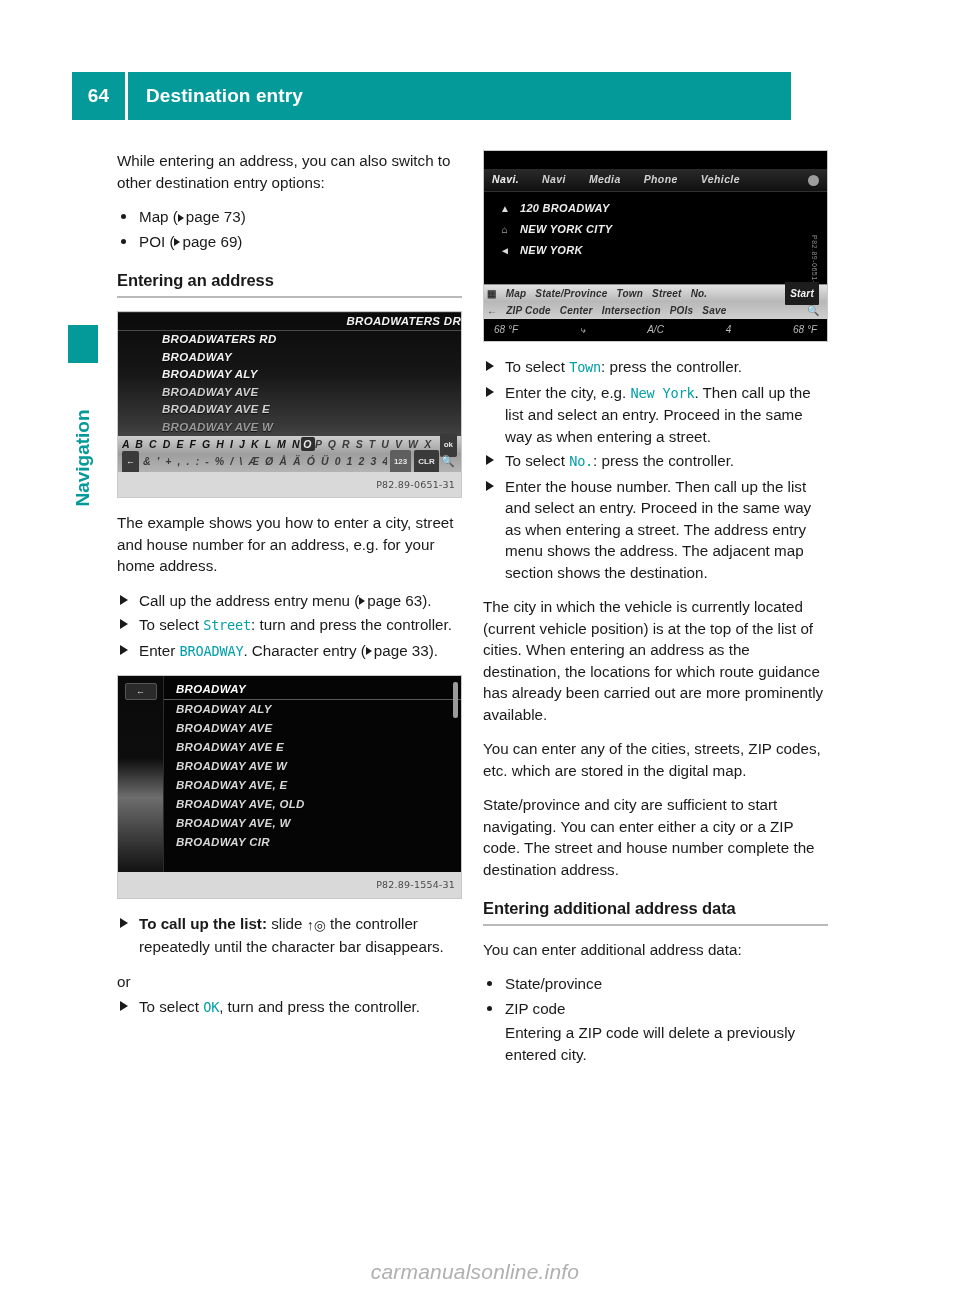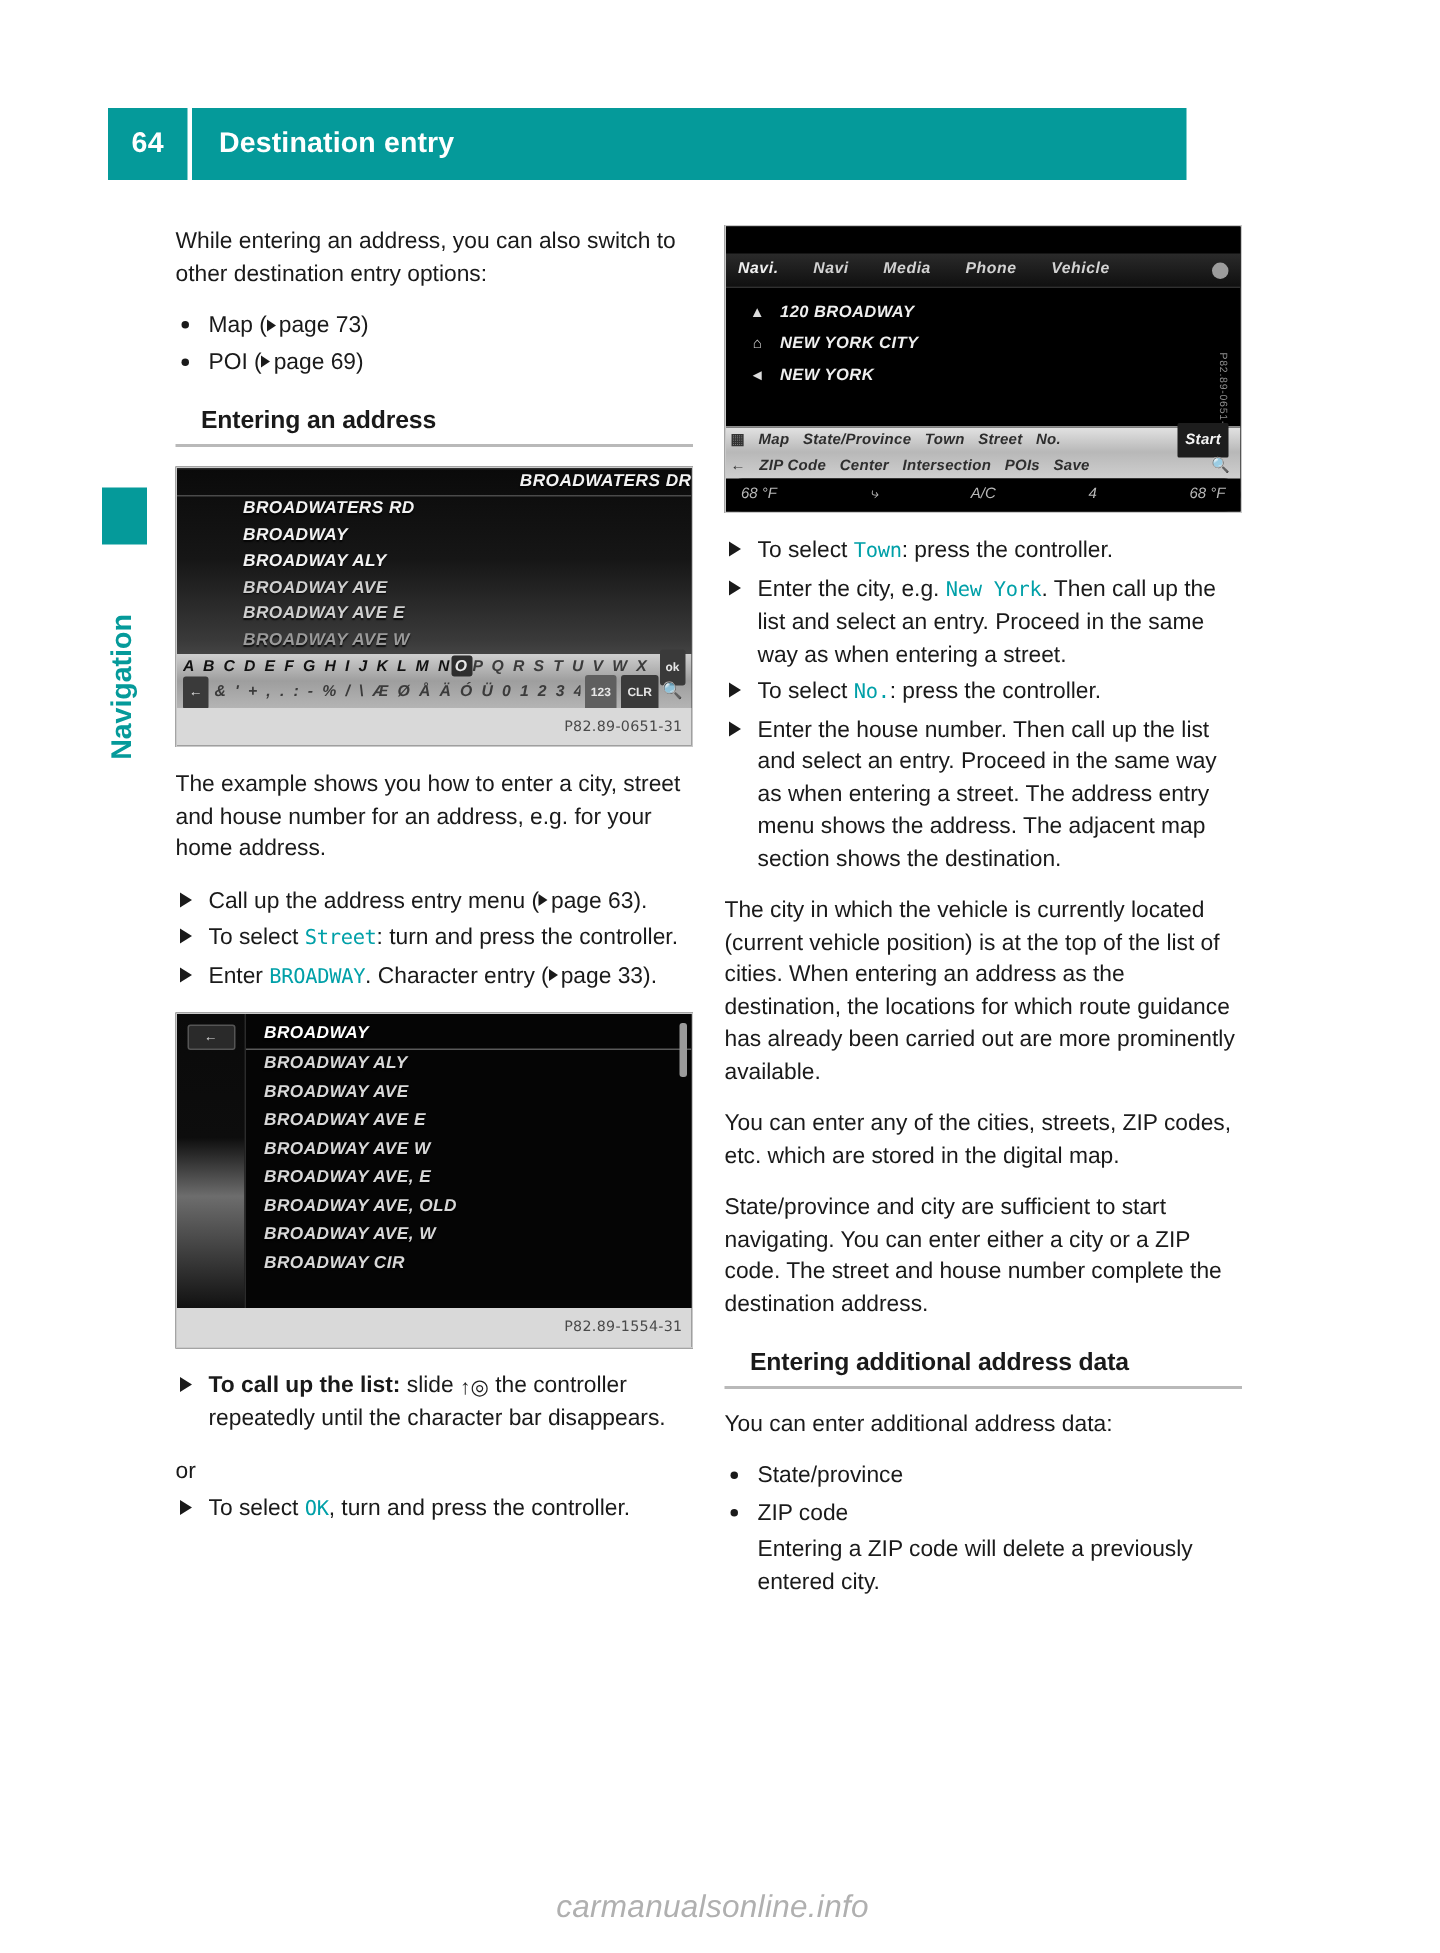--- a/index.html
+++ b/index.html
@@ -152,21 +152,21 @@
   .ctrl-glyph {
     display: inline-block;
     white-space: nowrap;
     font-size: 14px;
     vertical-align: -1px;
   }
 
   h2.subhead {
     font-size: 16.5px;
     font-weight: bold;
-    margin: 18px 0 4px 17px;
+    margin: 18px 0 4px 0;
     letter-spacing: -0.1px;
   }
   .rule {
     height: 2px;
     background: #b9b9b9;
     margin-bottom: 13px;
   }
 
   .or-line { margin: 2px 0 4px 0; }
 

